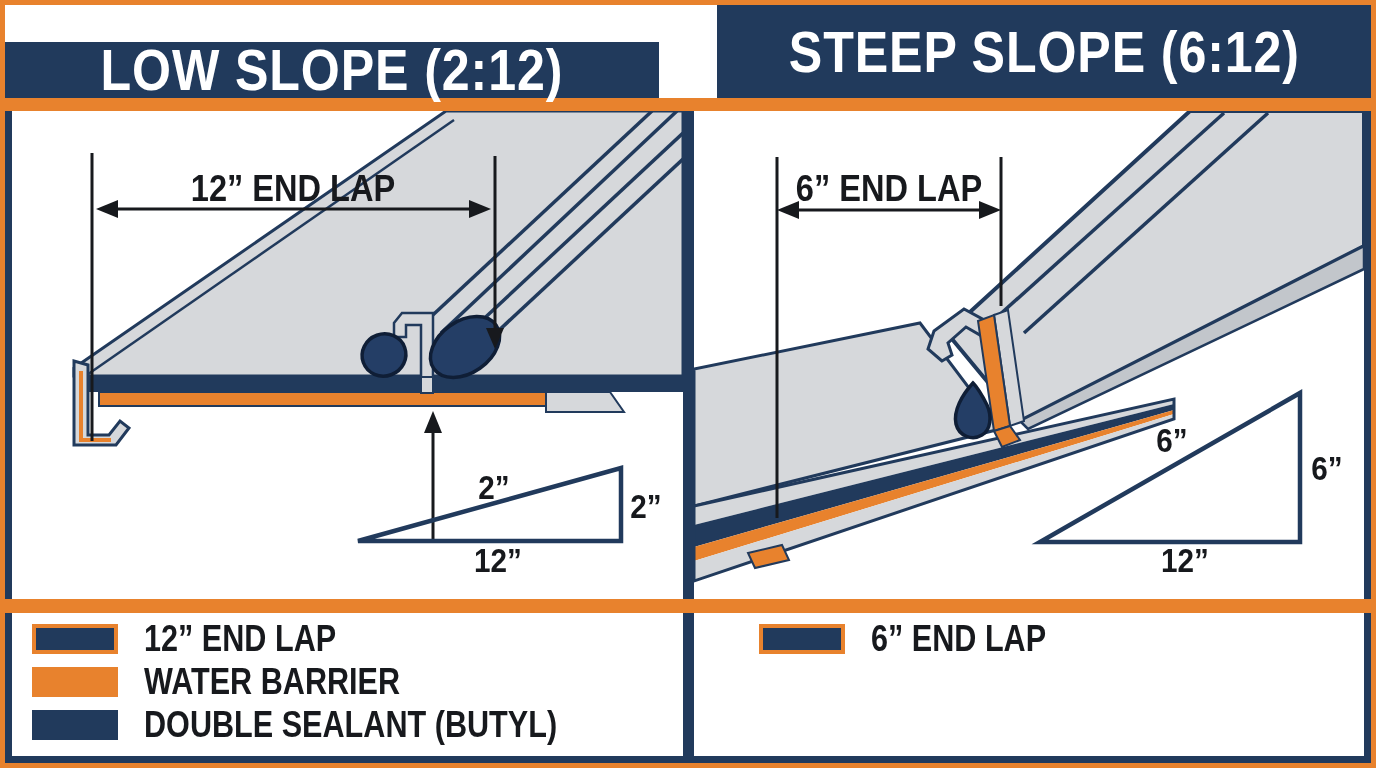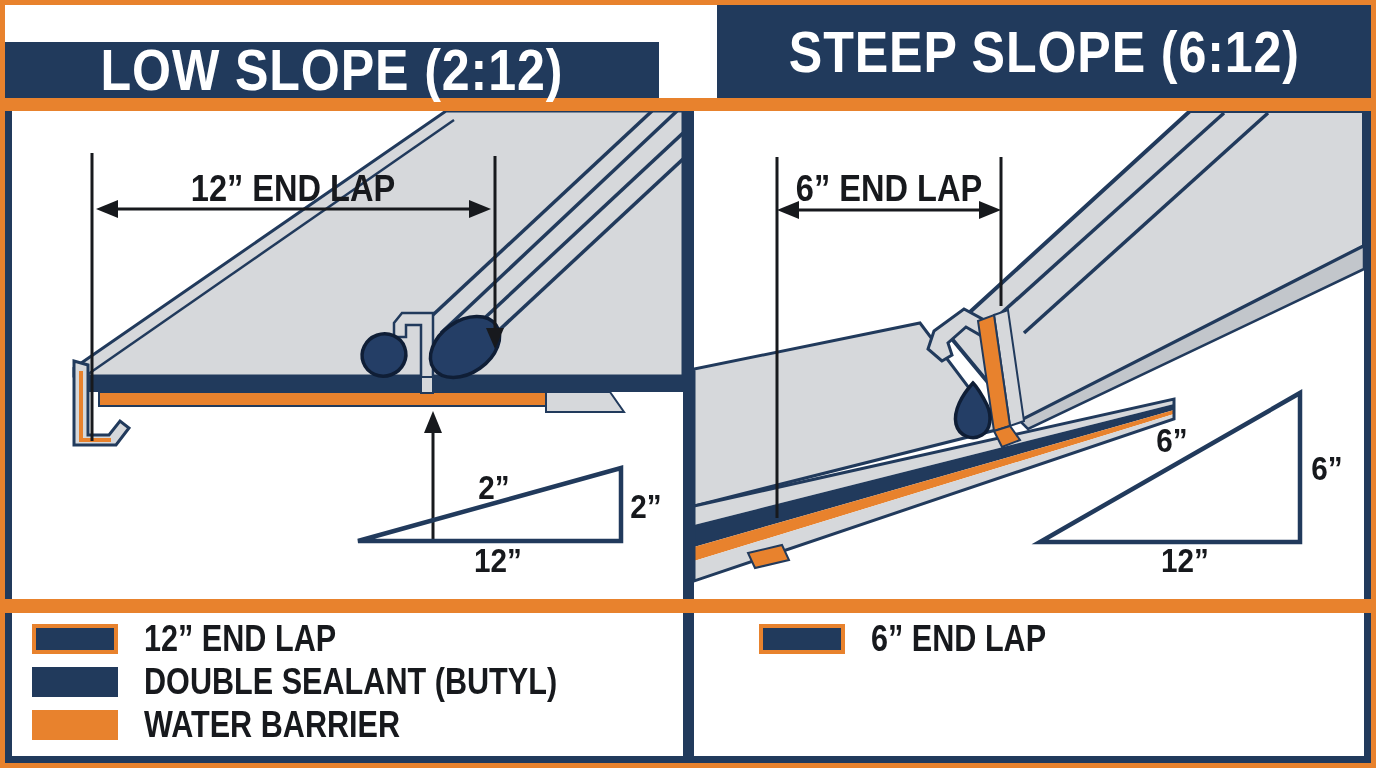--- a/index.html
+++ b/index.html
@@ -170,27 +170,27 @@
 
   <div class="row legend-row">
     <div class="navy-v side"></div>
 
     <div class="legend-area left">
       <div class="legend-item">
         <div class="swatch navy-bordered"></div>
         <div class="legend-label">12” END LAP</div>
       </div>
       <div class="legend-item">
+        <div class="swatch orange"></div>
+        <div class="legend-label">WATER BARRIER</div>
+      </div>
+      <div class="legend-item">
         <div class="swatch navy"></div>
         <div class="legend-label">DOUBLE SEALANT (BUTYL)</div>
       </div>
-      <div class="legend-item">
-        <div class="swatch orange"></div>
-        <div class="legend-label">WATER BARRIER</div>
-      </div>
     </div>
 
     <div class="navy-v divider"></div>
 
     <div class="legend-area right">
       <div class="legend-item">
         <div class="swatch navy-bordered"></div>
         <div class="legend-label">6” END LAP</div>
       </div>
     </div>

